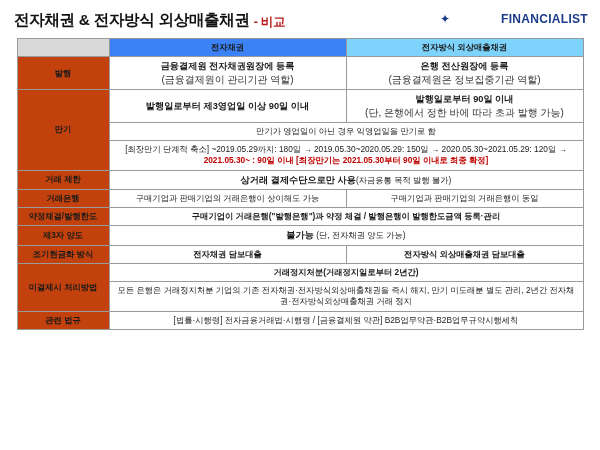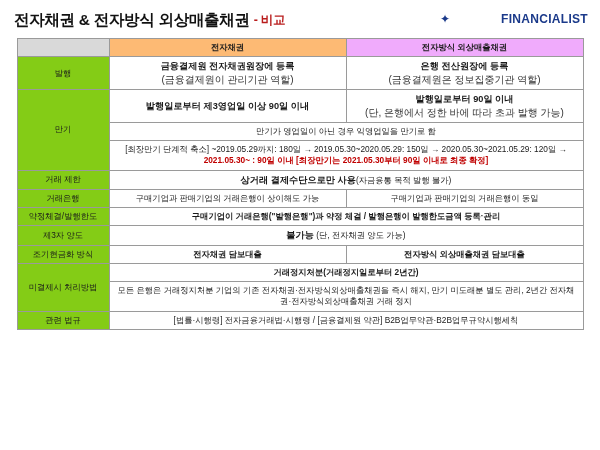--- a/index.html
+++ b/index.html
@@ -23,21 +23,21 @@
   }
   
   .header {
     display: flex;
     align-items: flex-start;
     justify-content: space-between;
     padding: 10px 12px 0 14px;
   }
   .title-wrap {
     display: flex;
-    align-items: center;
+    align-items: flex-end;
     gap: 4px;
   }
   .title-main {
     font-size: 15.5px;
     font-weight: bold;
     color: #111111;
     letter-spacing: -0.3px;
   }
   .title-sub {
     font-size: 12.5px;
@@ -81,36 +81,36 @@
   }
   col.c-label { width: 92px; }
   col.c-a { width: 237px; }
   col.c-b { width: 237px; }
 
   .hdr-blank {
     background: #d9d9d9;
     border: 1px solid #9a9a9a;
   }
   .hdr-a {
-    background: #fdba74;
+    background: #3b82f6;
     color: #ffffff;
     font-weight: bold;
     font-size: 10px;
     padding: 6px 4px;
   }
   .hdr-b {
-    background: #f0abfc;
+    background: #7dd3fc;
     color: #ffffff;
     font-weight: bold;
     font-size: 10px;
     padding: 6px 4px;
   }
   .lbl {
-    background: #84cc16;
-    font-weight: normal;
+    background: #c2410c;
+    font-weight: bold;
     font-size: 9px;
     color: #111111;
   }
   .cell-strong {
     font-weight: bold;
     font-size: 9.2px;
   }
   .cell-note {
     font-size: 10px;
     color: #333333;

